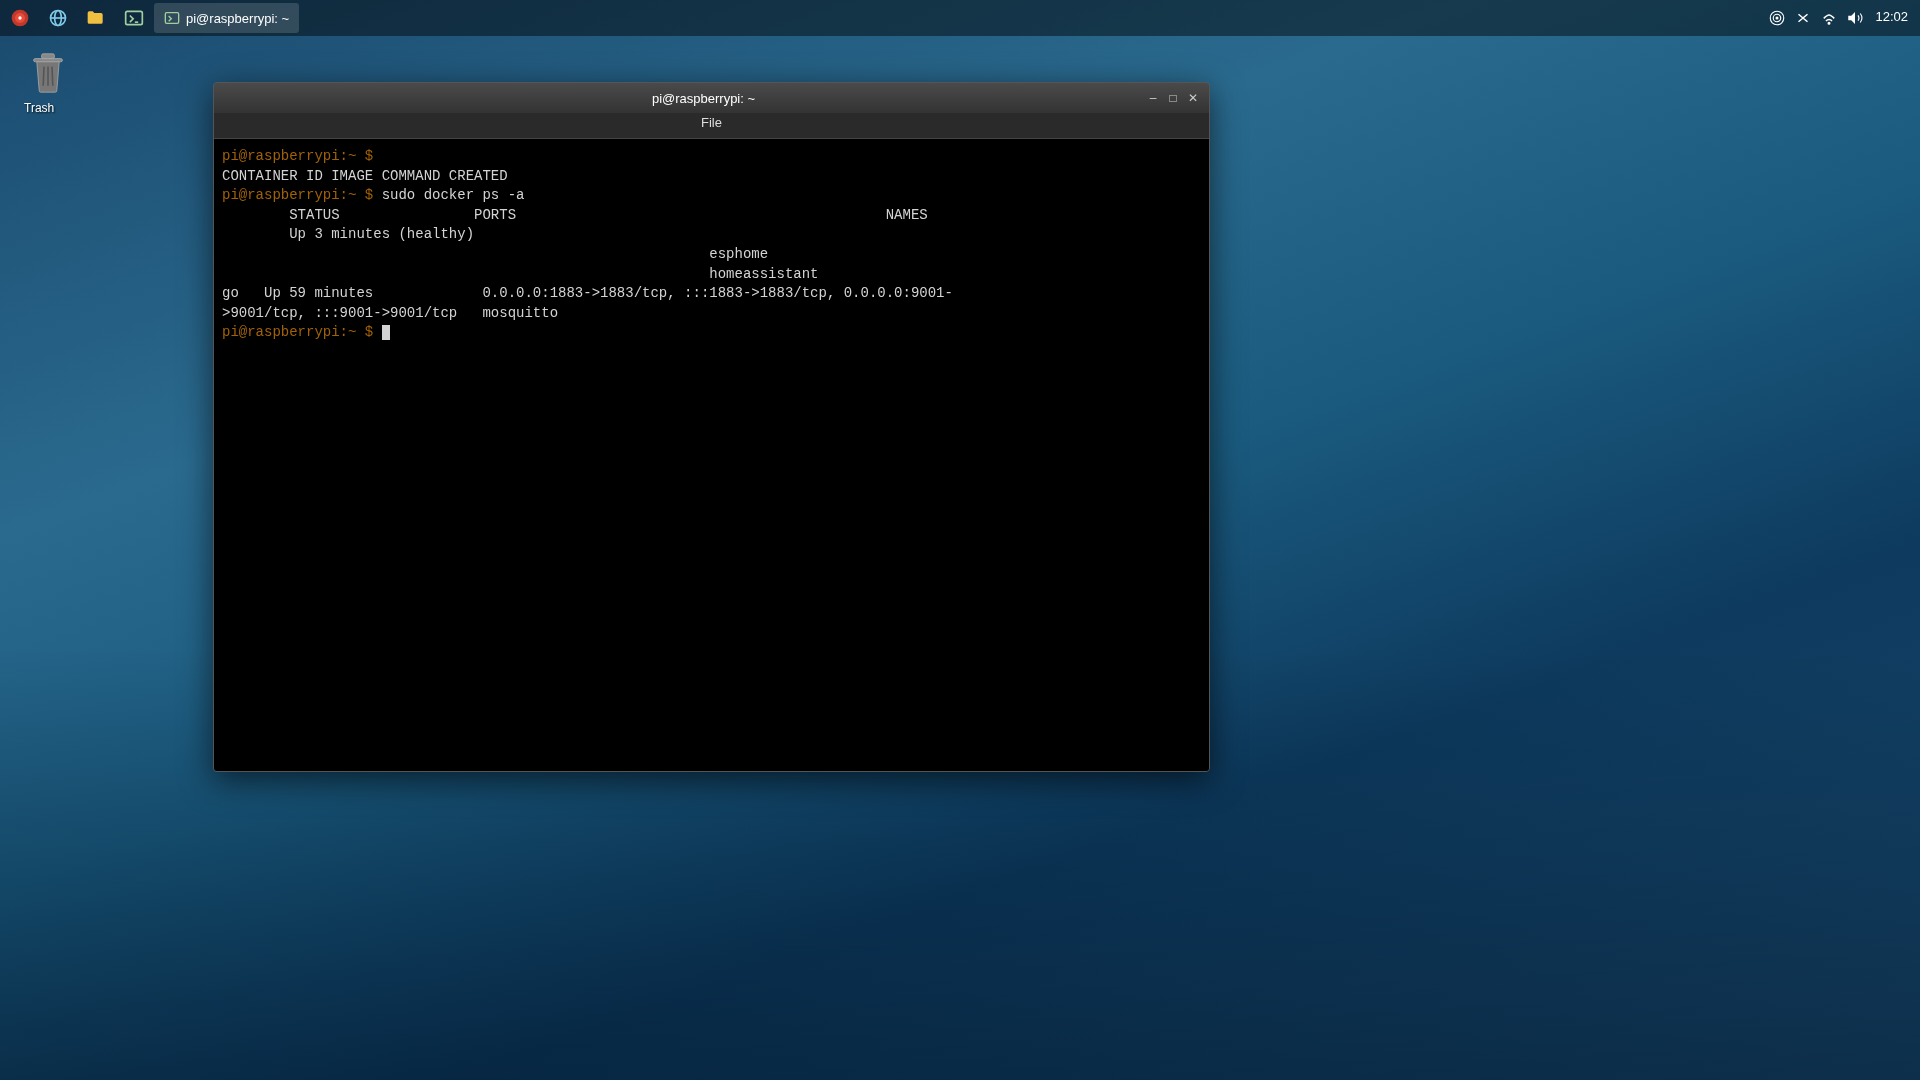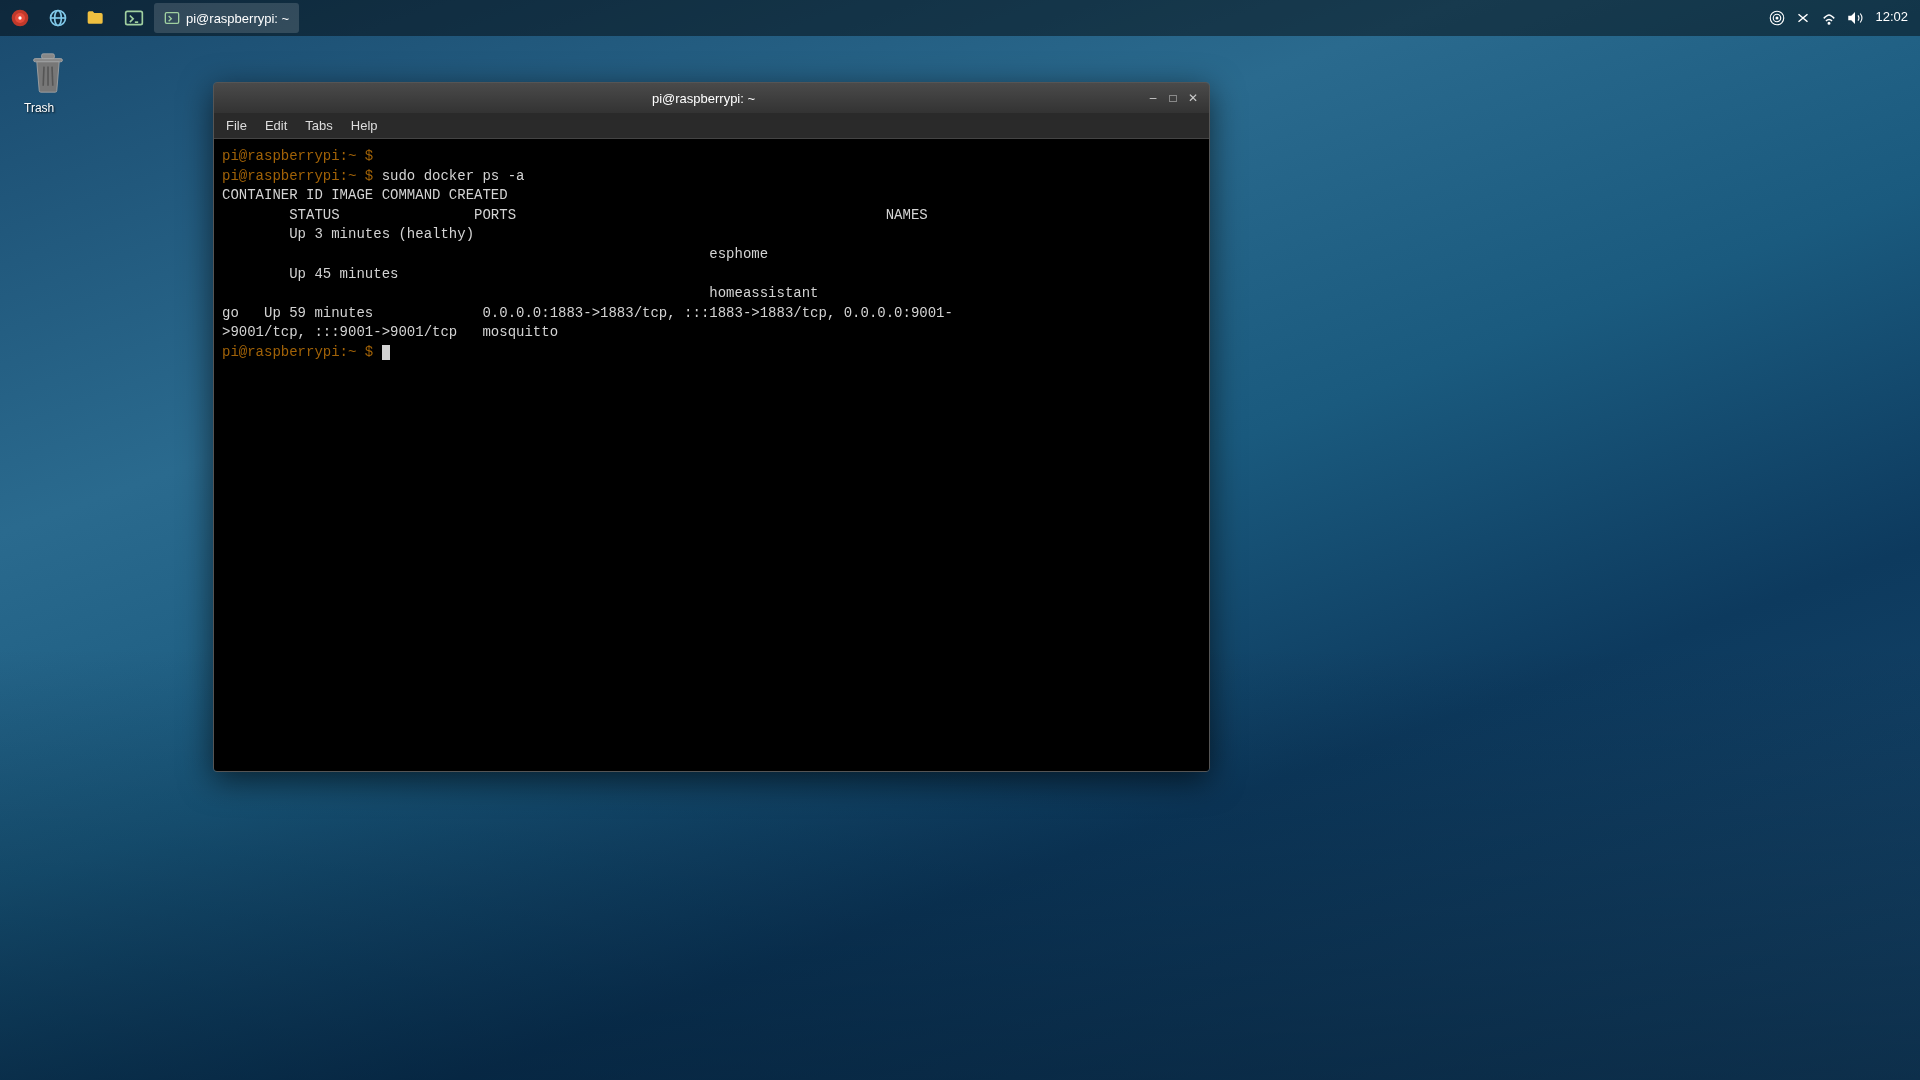--- a/index.html
+++ b/index.html
@@ -162,20 +162,21 @@
 
     .terminal-menubar {
       background: #2a2a2a;
       height: 26px;
       display: flex;
       align-items: center;
       padding: 0 4px;
       gap: 2px;
       flex-shrink: 0;
       border-bottom: 1px solid #444;
+      flex-direction: column;
     }
 
     .menu-item {
       color: #ddd;
       font-size: 13px;
       padding: 2px 8px;
       cursor: pointer;
       border-radius: 3px;
     }
 
@@ -357,41 +358,38 @@
     </div>
 
     <div class="terminal-body">
 
       <div>
         <span class="prompt">pi@raspberrypi:~ $</span>
         <span class="cmd">&nbsp;</span>
       </div>
 
       <div>
+        <span class="output">CONTAINER ID   IMAGE                            COMMAND                  CREATED</span>
+      </div>
+
+      <div>
         <span class="prompt">pi@raspberrypi:~ $</span>
         <span class="cmd"> sudo docker ps -a</span>
       </div>
-
-      <div>
-        <span class="output">CONTAINER ID   IMAGE                            COMMAND                  CREATED</span>
-      </div>
       <div>
         <span class="output">&nbsp;&nbsp;&nbsp;&nbsp;&nbsp;&nbsp;&nbsp;&nbsp;STATUS&nbsp;&nbsp;&nbsp;&nbsp;&nbsp;&nbsp;&nbsp;&nbsp;&nbsp;&nbsp;&nbsp;&nbsp;&nbsp;&nbsp;&nbsp;&nbsp;PORTS&nbsp;&nbsp;&nbsp;&nbsp;&nbsp;&nbsp;&nbsp;&nbsp;&nbsp;&nbsp;&nbsp;&nbsp;&nbsp;&nbsp;&nbsp;&nbsp;&nbsp;&nbsp;&nbsp;&nbsp;&nbsp;&nbsp;&nbsp;&nbsp;&nbsp;&nbsp;&nbsp;&nbsp;&nbsp;&nbsp;&nbsp;&nbsp;&nbsp;&nbsp;&nbsp;&nbsp;&nbsp;&nbsp;&nbsp;&nbsp;&nbsp;&nbsp;&nbsp;&nbsp;NAMES</span>
       </div>
 
       <div>
         <span class="output">&nbsp;&nbsp;&nbsp;&nbsp;&nbsp;&nbsp;&nbsp;&nbsp;Up 3 minutes (healthy)</span>
       </div>
       <div>
         <span class="output">&nbsp;&nbsp;&nbsp;&nbsp;&nbsp;&nbsp;&nbsp;&nbsp;&nbsp;&nbsp;&nbsp;&nbsp;&nbsp;&nbsp;&nbsp;&nbsp;&nbsp;&nbsp;&nbsp;&nbsp;&nbsp;&nbsp;&nbsp;&nbsp;&nbsp;&nbsp;&nbsp;&nbsp;&nbsp;&nbsp;&nbsp;&nbsp;&nbsp;&nbsp;&nbsp;&nbsp;&nbsp;&nbsp;&nbsp;&nbsp;&nbsp;&nbsp;&nbsp;&nbsp;&nbsp;&nbsp;&nbsp;&nbsp;&nbsp;&nbsp;&nbsp;&nbsp;&nbsp;&nbsp;&nbsp;&nbsp;&nbsp;&nbsp;esphome</span>
       </div>
 
-      <div>
-        <span class="output">&nbsp;&nbsp;&nbsp;&nbsp;&nbsp;&nbsp;&nbsp;&nbsp;Up 45 minutes</span>
-      </div>
       <div>
         <span class="output">&nbsp;&nbsp;&nbsp;&nbsp;&nbsp;&nbsp;&nbsp;&nbsp;&nbsp;&nbsp;&nbsp;&nbsp;&nbsp;&nbsp;&nbsp;&nbsp;&nbsp;&nbsp;&nbsp;&nbsp;&nbsp;&nbsp;&nbsp;&nbsp;&nbsp;&nbsp;&nbsp;&nbsp;&nbsp;&nbsp;&nbsp;&nbsp;&nbsp;&nbsp;&nbsp;&nbsp;&nbsp;&nbsp;&nbsp;&nbsp;&nbsp;&nbsp;&nbsp;&nbsp;&nbsp;&nbsp;&nbsp;&nbsp;&nbsp;&nbsp;&nbsp;&nbsp;&nbsp;&nbsp;&nbsp;&nbsp;&nbsp;&nbsp;homeassistant</span>
       </div>
 
       <div>
         <span class="output">go&nbsp;&nbsp; Up 59 minutes&nbsp;&nbsp;&nbsp;&nbsp;&nbsp;&nbsp;&nbsp;&nbsp;&nbsp;&nbsp;&nbsp;&nbsp;&nbsp;0.0.0.0:1883-&gt;1883/tcp, :::1883-&gt;1883/tcp, 0.0.0.0:9001-</span>
       </div>
       <div>
         <span class="output">&gt;9001/tcp, :::9001-&gt;9001/tcp&nbsp;&nbsp; mosquitto</span>
       </div>

